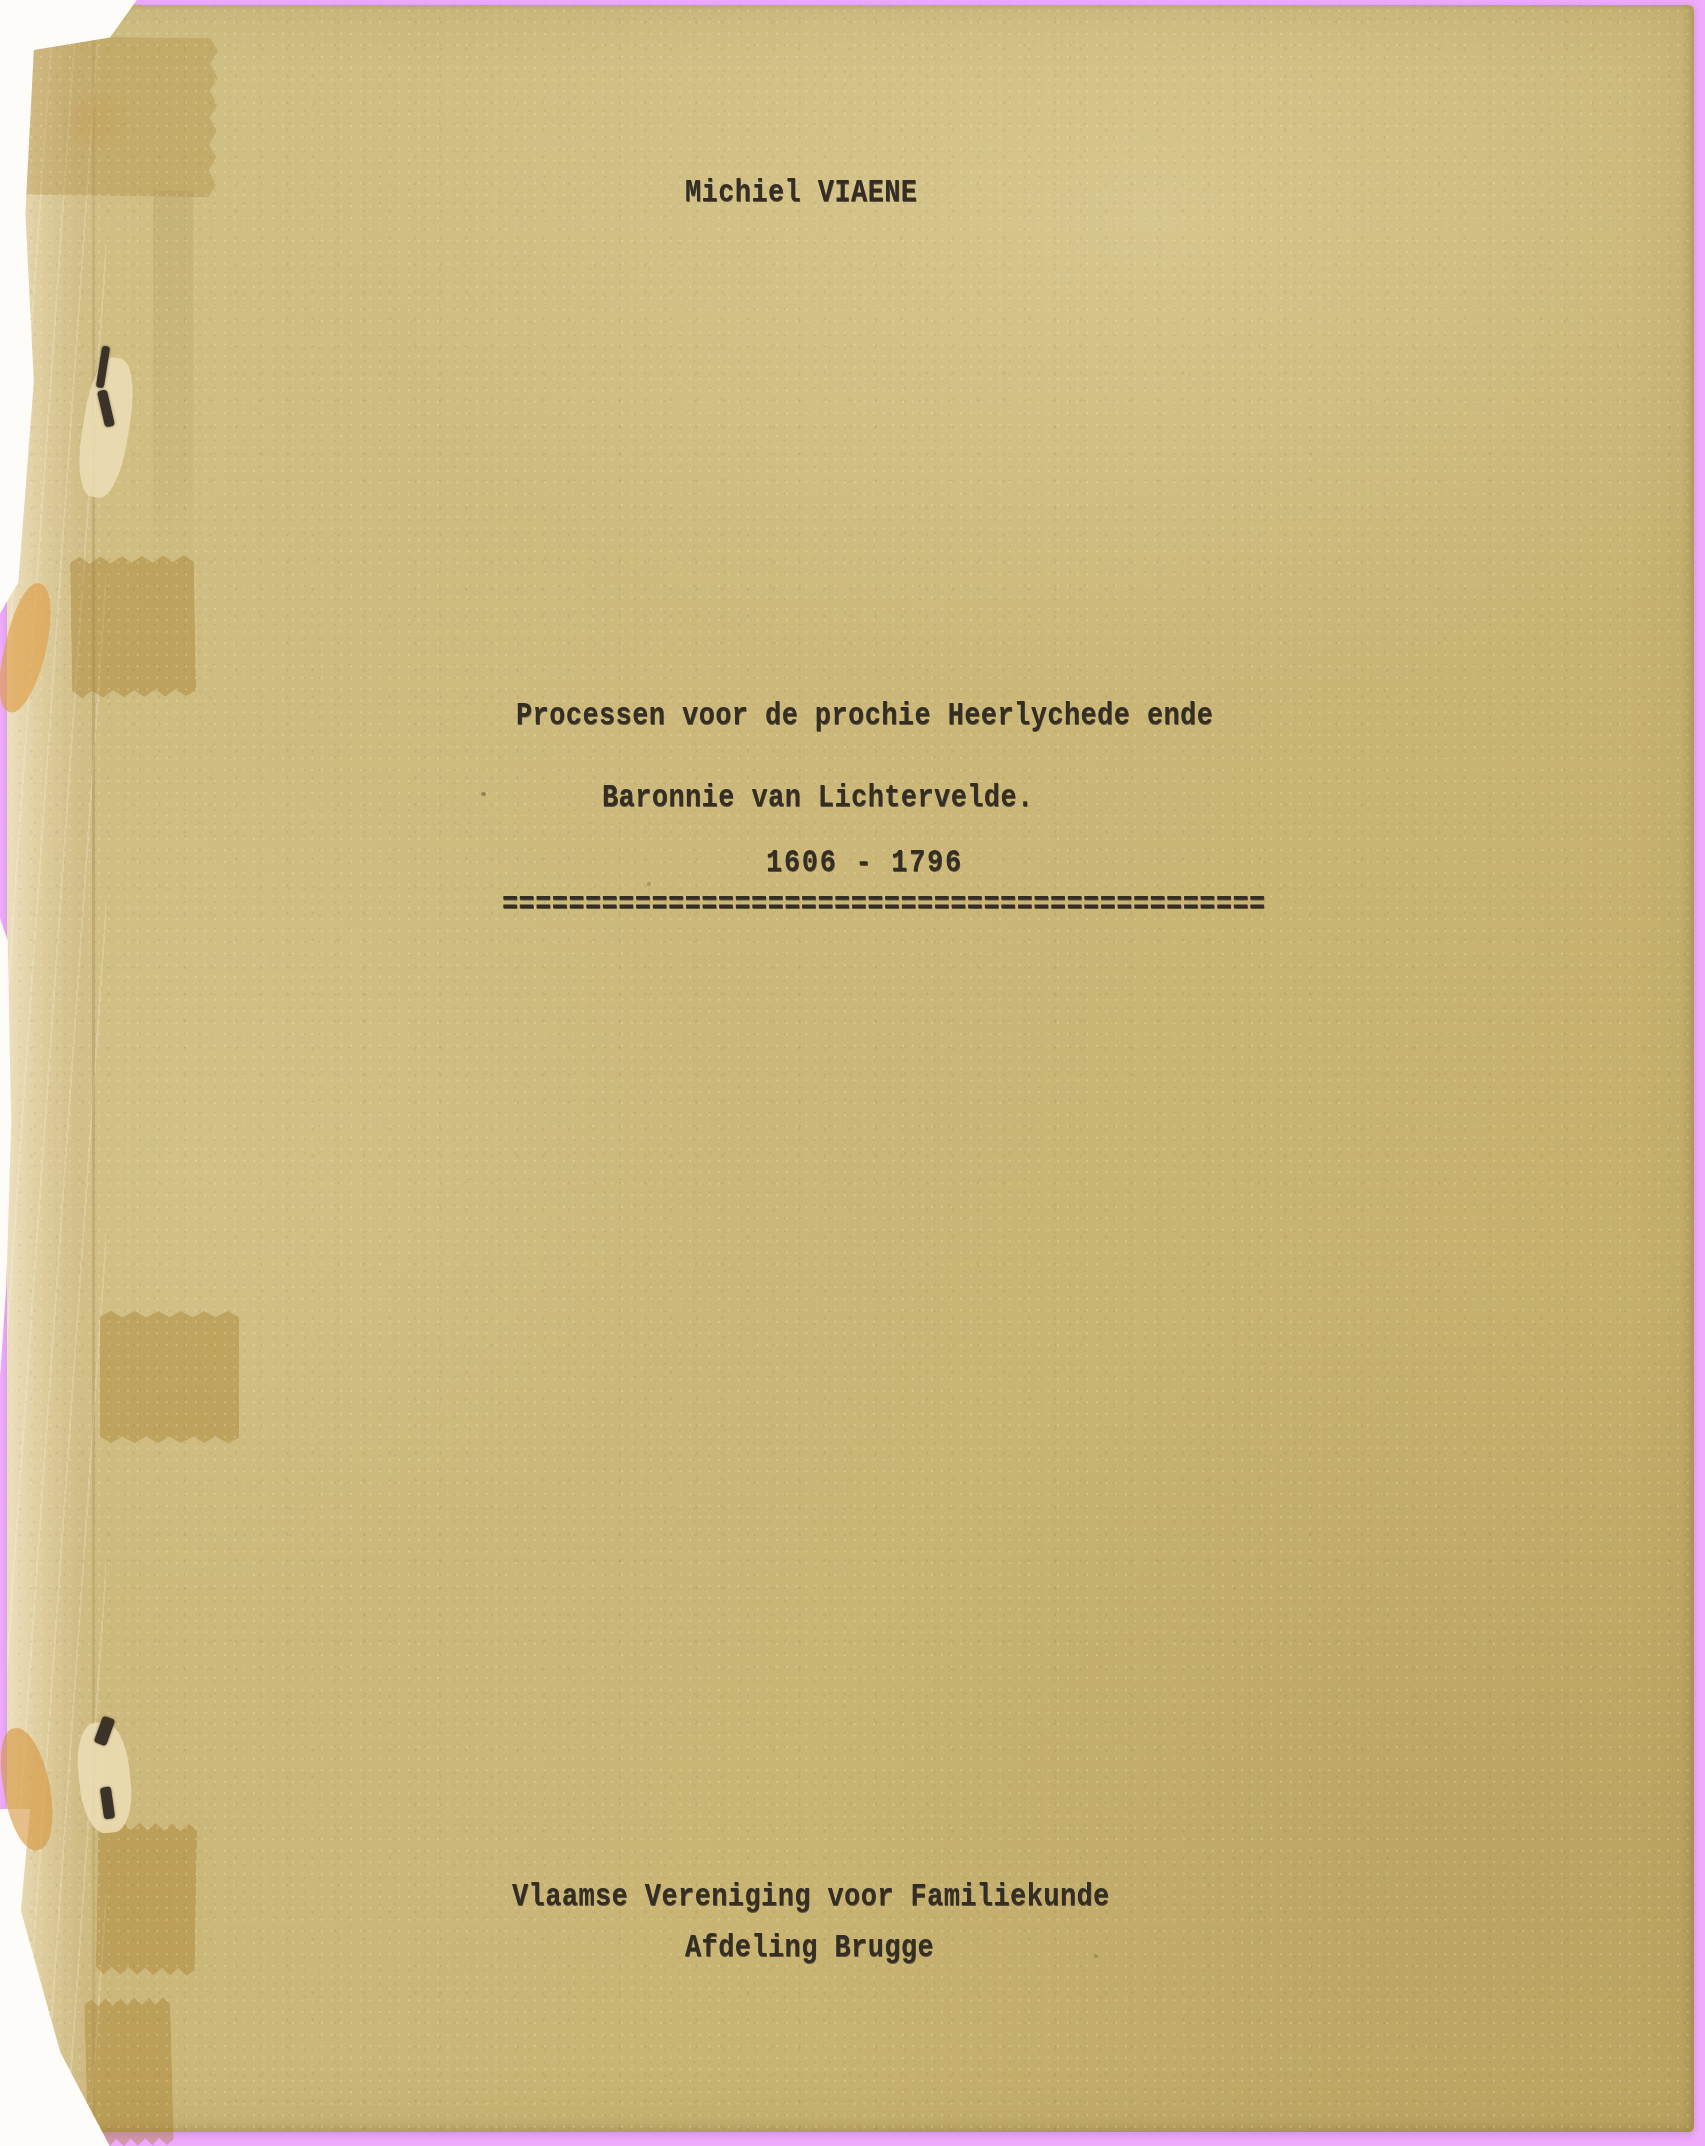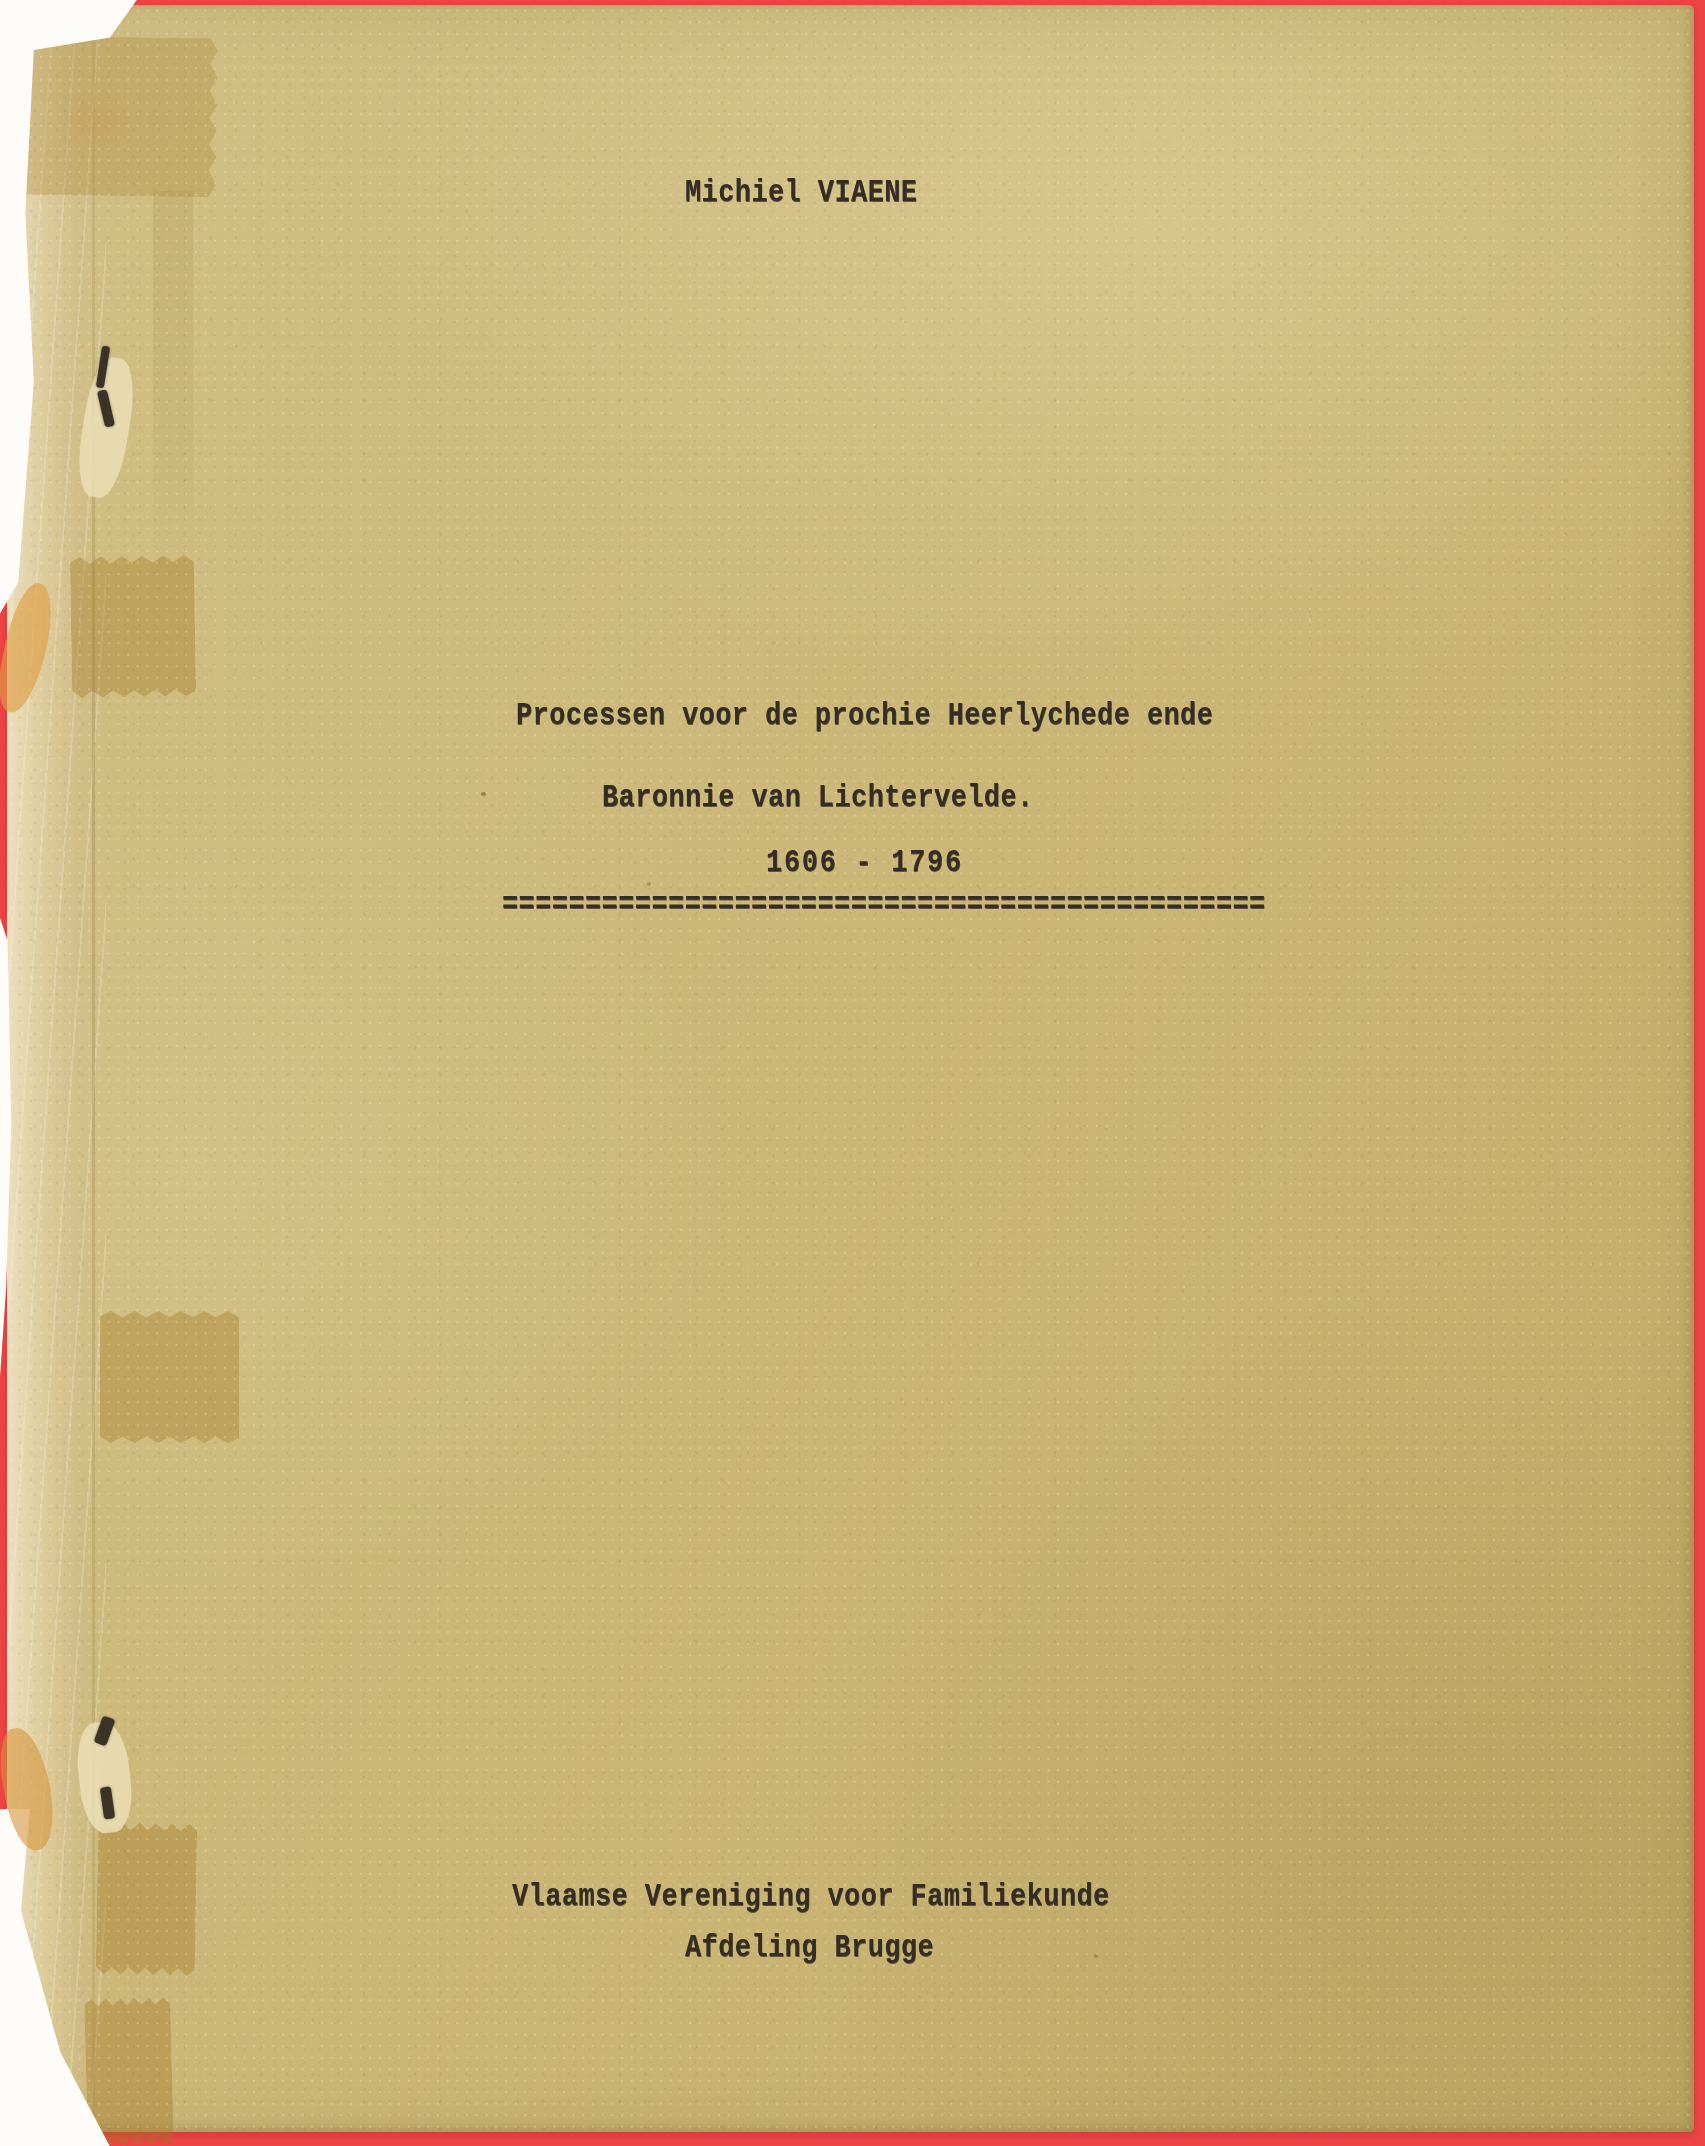--- a/index.html
+++ b/index.html
@@ -1,20 +1,20 @@
 <!DOCTYPE html>
 <html style="font-size:14px"><head>
 <meta charset="utf-8">
 <style>
   html, body { margin: 0; padding: 0; background: #ffffff; }
   .scan {
     position: relative;
     width: 1705px;
     height: 2146px;
-    background: #ef4444;
+    background: #f0abfc;
     overflow: hidden;
     font-family: "Liberation Mono", "DejaVu Sans Mono", monospace;
   }
 
   
   .paper {
     position: absolute;
     left: 7px; top: 5.3px; right: 11.5px; bottom: 14px;
     background:
       radial-gradient(1147px 706px at 68% 10%, rgba(255,247,214,0.22), transparent 70%),

